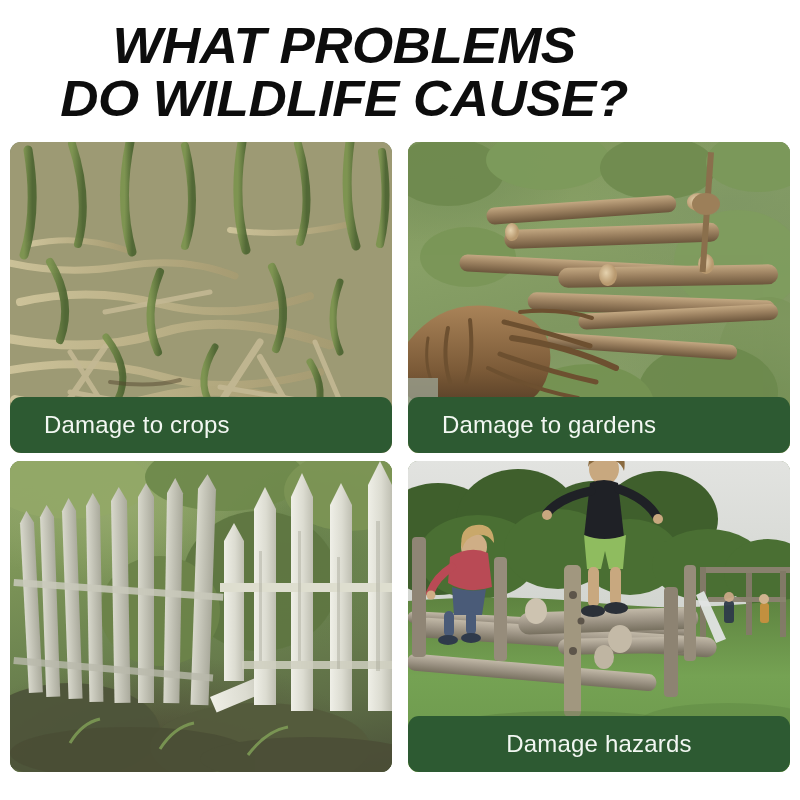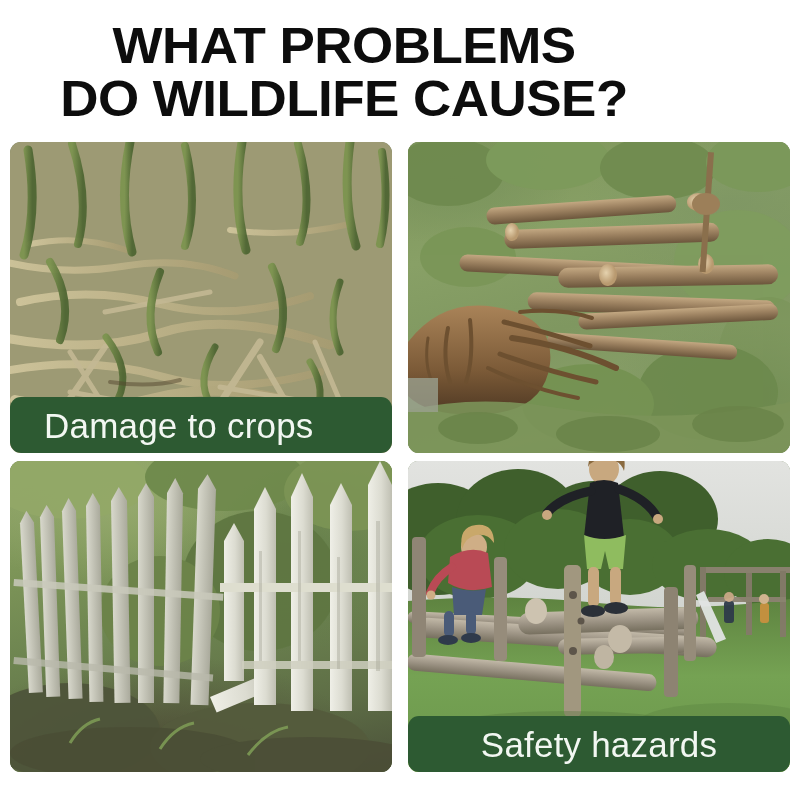--- a/index.html
+++ b/index.html
@@ -22,20 +22,21 @@
     box-sizing: border-box;
   }
 
   
   .title-block {
     position: absolute;
     left: 0;
     top: 20px;
     width: 688px;
     text-align: center;
+    font-style: italic;
   }
   .title-line {
     display: block;
     font-family: "Liberation Sans", sans-serif;
     font-weight: bold;
     color: #0d0d0d;
     letter-spacing: -0.5px;
     white-space: nowrap;
   }
   .title-line-1 {
@@ -85,21 +86,21 @@
     height: 56px;
     background: #2d5a32;
     border-radius: 11px;
     display: flex;
     align-items: center;
     box-sizing: border-box;
     padding-left: 34px;
   }
   .caption-text {
     color: #f2f7f2;
-    font-size: 35px;
+    font-size: 24px;
     font-family: "Liberation Sans", sans-serif;
     font-weight: normal;
     line-height: 1;
     white-space: nowrap;
     letter-spacing: 0.2px;
   }
   .caption.center { padding-left: 0; justify-content: center; }
 
   
   .ph-crops {
@@ -288,20 +289,23 @@
 
           <path d="M0 268 q70 -16 150 -2 q110 18 232 -6 L382 311 L0 311 Z" fill="#7b9459" opacity="0.9"></path>
           <g fill="#6a8449" opacity="0.85">
             <ellipse cx="70" cy="286" rx="40" ry="16"></ellipse>
             <ellipse cx="200" cy="292" rx="52" ry="18"></ellipse>
             <ellipse cx="330" cy="282" rx="46" ry="18"></ellipse>
           </g>
           <rect x="0" y="236" width="30" height="34" fill="#9aa08e" opacity="0.8"></rect>
         </svg>
       </div>
+      <div class="caption">
+        <span class="caption-text">Damage to gardens</span>
+      </div>
     </div>
 
     <div class="card">
       <div class="photo ph-fence">
         <svg width="382" height="311" viewBox="0 0 382 311" preserveAspectRatio="none" style="position:absolute;inset:0;">
           <defs>
             <linearGradient id="picketG" x1="0" y1="0" x2="1" y2="0">
               <stop offset="0%" stop-color="#efefe7"></stop>
               <stop offset="55%" stop-color="#dcdcd1"></stop>
               <stop offset="100%" stop-color="#bfbfb2"></stop>
@@ -485,18 +489,18 @@
             <rect x="58" y="150" width="10" height="24" rx="5" fill="#4a5b78"></rect>
             <ellipse cx="40" cy="179" rx="10" ry="5" fill="#2f3a4b"></ellipse>
             <ellipse cx="63" cy="177" rx="10" ry="5" fill="#2f3a4b"></ellipse>
           </g>
 
           <ellipse cx="160" cy="276" rx="150" ry="26" fill="#4f7338" opacity="0.35"></ellipse>
           <ellipse cx="320" cy="262" rx="90" ry="20" fill="#537a3a" opacity="0.3"></ellipse>
         </svg>
       </div>
       <div class="caption center">
-        <span class="caption-text">Safety hazards</span>
+        <span class="caption-text">Damage hazards</span>
       </div>
     </div>
 
   </div>
 </div>
 
 </body></html>

